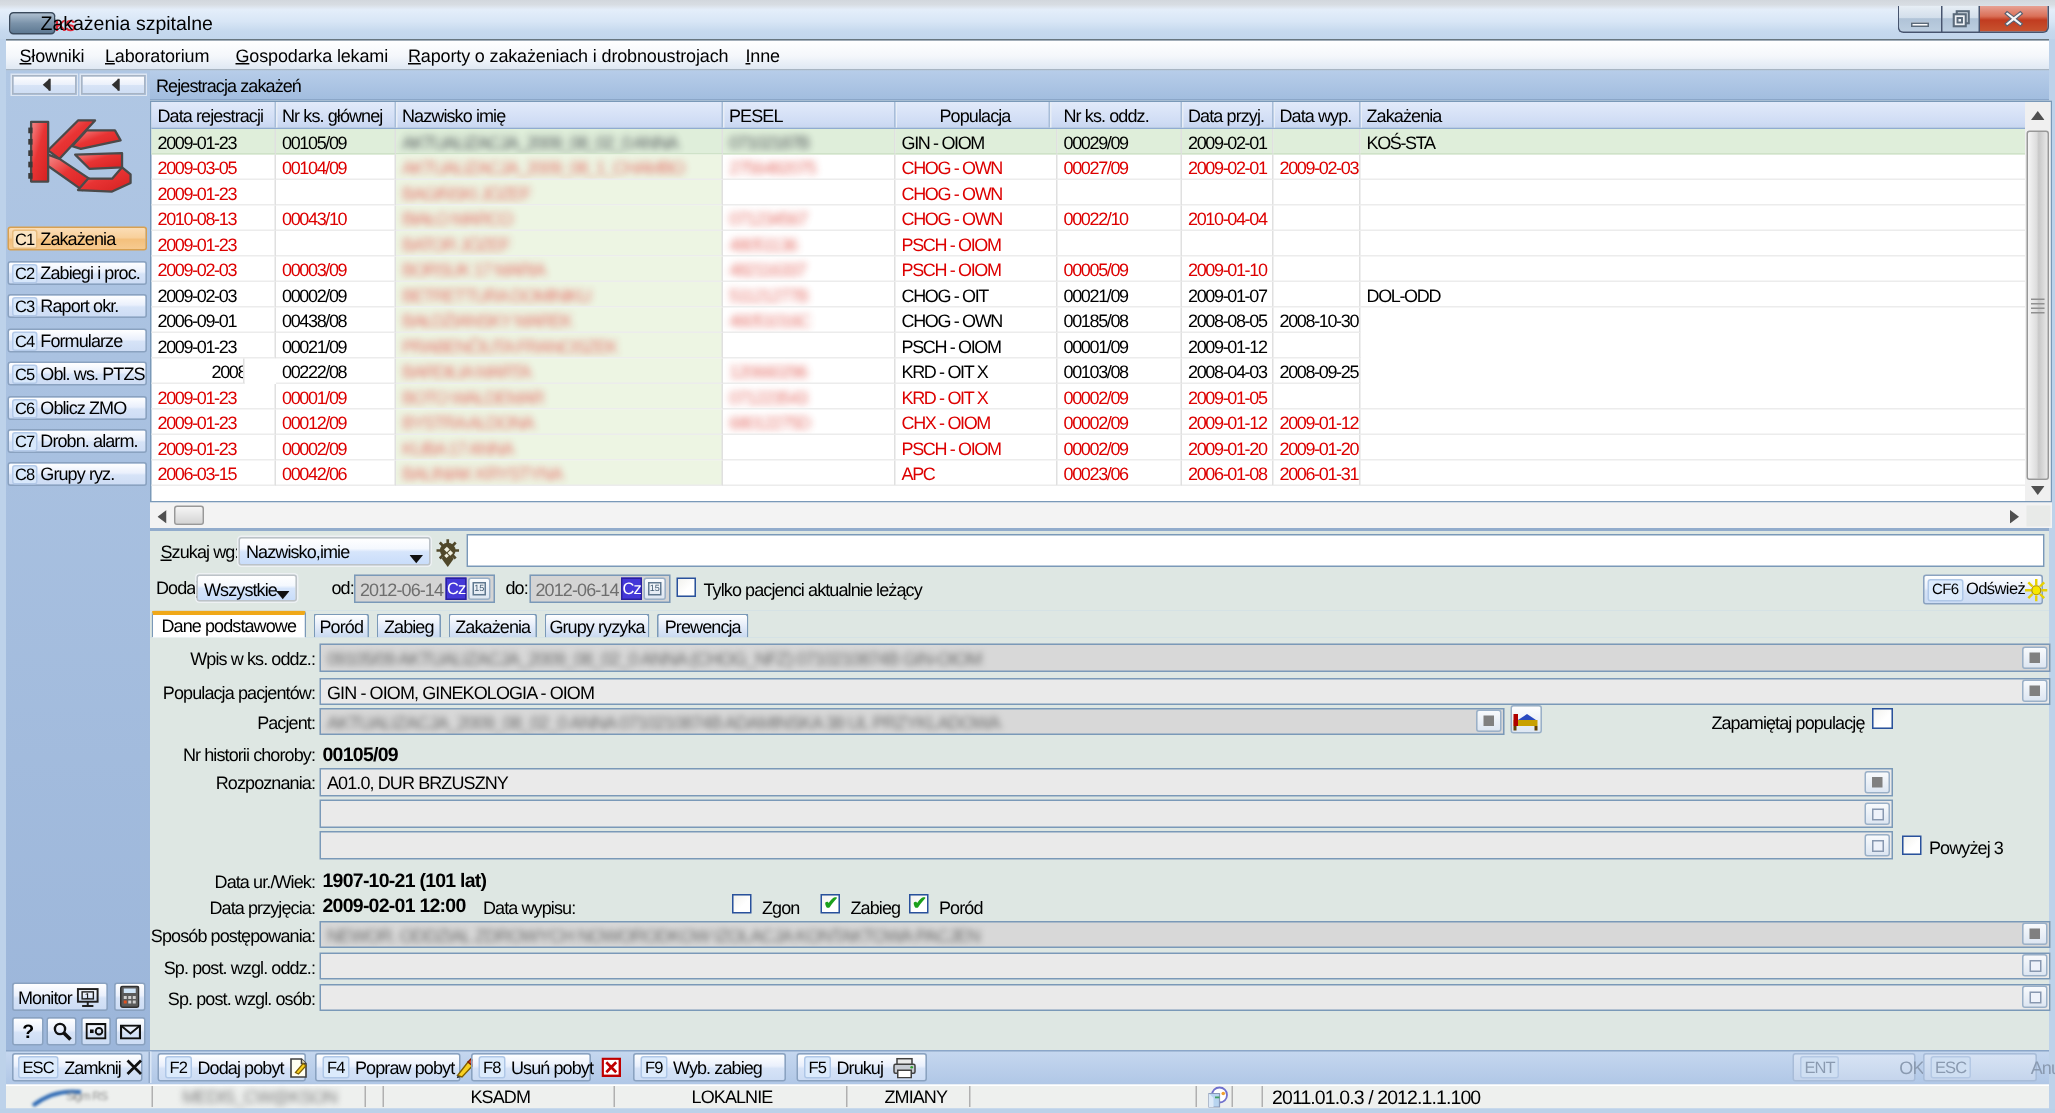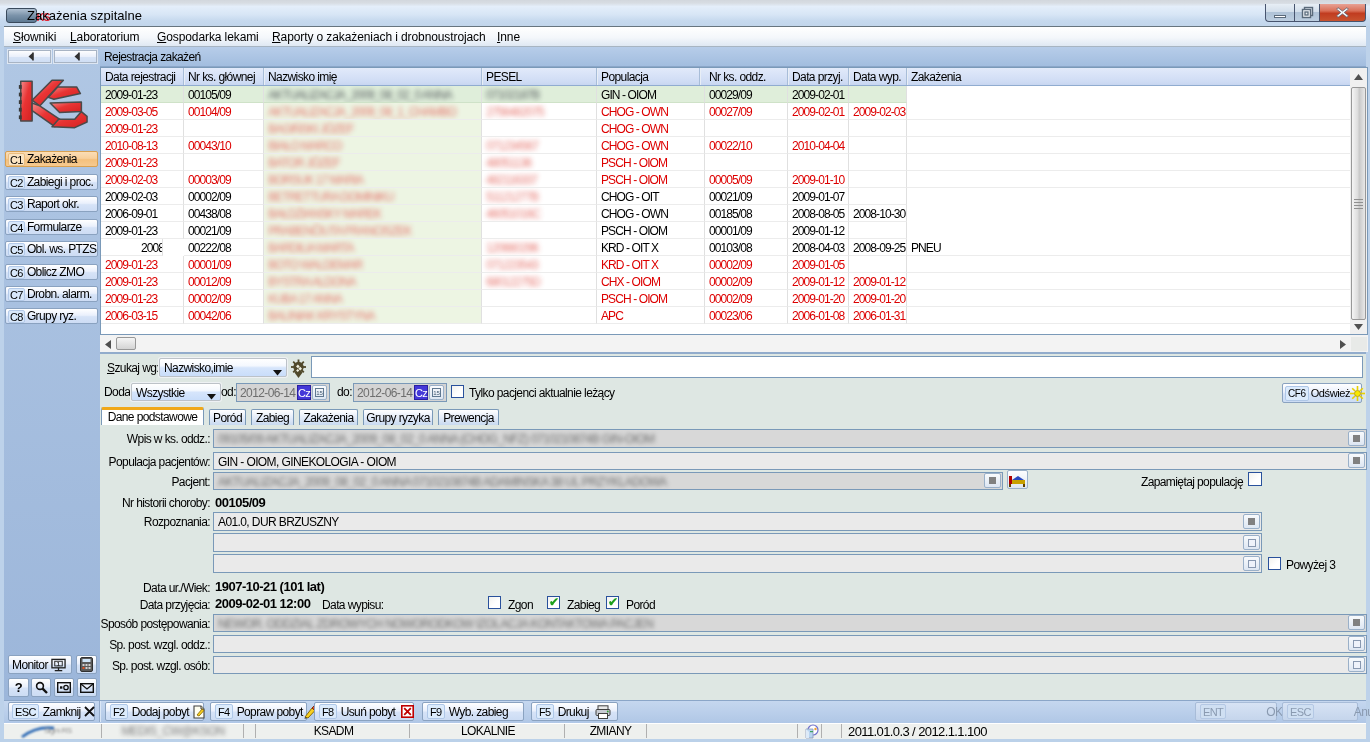--- a/index.html
+++ b/index.html
@@ -143,35 +143,36 @@
 <div class="abs sbtn" style="top:286px;"><span class="key">C7</span>Drobn. alarm.</div>
 <div class="abs sbtn" style="top:308px;"><span class="key">C8</span>Grupy ryz.</div>
 <div class="abs" id="regbar"></div>
 <div class="abs" style="left:104px;top:50px;">Rejestracja zakażeń</div>
 <div class="abs" id="tablewrap">
 <div class="thead">
 <div class="th" style="left:0px;width:83px;">Data rejestracji</div>
 <div class="th" style="left:83px;width:80px;">Nr ks. głównej</div>
 <div class="th" style="left:163px;width:218px;">Nazwisko imię</div>
 <div class="th" style="left:381px;width:115px;">PESEL</div>
-<div class="th" style="left:496px;width:103px;">Populacja</div>
+<div class="th" style="left:496px;width:103px;text-align:center;">Populacja</div>
 <div class="th" style="left:604px;width:83px;">Nr ks. oddz.</div>
 <div class="th" style="left:687px;width:61px;">Data przyj.</div>
 <div class="th" style="left:748px;width:58px;">Data wyp.</div>
 <div class="th" style="left:806px;width:443px;border-right:none;">Zakażenia</div>
 </div>
 <div class="row sel" style="top:18px;">
 <div class="cell" style="left:0px;width:83px;">2009-01-23</div>
 <div class="cell" style="left:83px;width:80px;">00105/09</div>
 <div class="cell" style="left:163px;width:218px;"><span class="blurname" style="color:#4a4f55;">AKTUALIZACJA_2009_08_02_0 ANNA</span></div>
 <div class="cell" style="left:381px;width:115px;"><span class="blurname" style="color:#4a4f55;">07102187B</span></div>
 <div class="cell" style="left:496px;width:108px;">GIN - OIOM</div>
 <div class="cell" style="left:604px;width:83px;">00029/09</div>
 <div class="cell" style="left:687px;width:61px;">2009-02-01</div>
 <div class="cell" style="left:748px;width:58px;"></div>
+<div class="cell" style="left:806px;width:443px;border-right:none;">KOŚ-STA</div>
 </div>
 <div class="row" style="top:35px;">
 <div class="cell red" style="left:0px;width:83px;">2009-03-05</div>
 <div class="cell red" style="left:83px;width:80px;">00104/09</div>
 <div class="cell red greencol" style="left:163px;width:218px;"><span class="blurname" style="color:#e46a62;">AKTUALIZACJA_2009_08_1_CHAMBO</span></div>
 <div class="cell red" style="left:381px;width:115px;"><span class="blurname" style="color:#e46a62;">2756482075</span></div>
 <div class="cell red" style="left:496px;width:108px;">CHOG - OWN</div>
 <div class="cell red" style="left:604px;width:83px;">00027/09</div>
 <div class="cell red" style="left:687px;width:61px;">2009-02-01</div>
 <div class="cell red" style="left:748px;width:58px;">2009-02-03</div>
@@ -223,20 +224,21 @@
 </div>
 <div class="row" style="top:120px;">
 <div class="cell" style="left:0px;width:83px;">2009-02-03</div>
 <div class="cell" style="left:83px;width:80px;">00002/09</div>
 <div class="cell greencol" style="left:163px;width:218px;"><span class="blurname" style="color:#e46a62;">BETRETTURA DOMINIKU</span></div>
 <div class="cell" style="left:381px;width:115px;"><span class="blurname" style="color:#e46a62;">51121277B</span></div>
 <div class="cell" style="left:496px;width:108px;">CHOG - OIT</div>
 <div class="cell" style="left:604px;width:83px;">00021/09</div>
 <div class="cell" style="left:687px;width:61px;">2009-01-07</div>
 <div class="cell" style="left:748px;width:58px;"></div>
+<div class="cell" style="left:806px;width:443px;border-right:none;">DOL-ODD</div>
 </div>
 <div class="row" style="top:137px;">
 <div class="cell" style="left:0px;width:83px;">2006-09-01</div>
 <div class="cell" style="left:83px;width:80px;">00438/08</div>
 <div class="cell greencol" style="left:163px;width:218px;"><span class="blurname" style="color:#e46a62;">BAŁDŻIANSKY MAREK</span></div>
 <div class="cell" style="left:381px;width:115px;"><span class="blurname" style="color:#e46a62;">46051016C</span></div>
 <div class="cell" style="left:496px;width:108px;">CHOG - OWN</div>
 <div class="cell" style="left:604px;width:83px;">00185/08</div>
 <div class="cell" style="left:687px;width:61px;">2008-08-05</div>
 <div class="cell" style="left:748px;width:58px;">2008-10-30</div>
@@ -253,21 +255,20 @@
 </div>
 <div class="row" style="top:171px;">
 <div class="cell" style="left:0px;width:62px;padding-left:40px;">2008-11-28</div>
 <div class="cell" style="left:83px;width:80px;">00222/08</div>
 <div class="cell greencol" style="left:163px;width:218px;"><span class="blurname" style="color:#e46a62;">BARDILIA MARTA</span></div>
 <div class="cell" style="left:381px;width:115px;"><span class="blurname" style="color:#e46a62;">120660296</span></div>
 <div class="cell" style="left:496px;width:108px;">KRD - OIT X</div>
 <div class="cell" style="left:604px;width:83px;">00103/08</div>
 <div class="cell" style="left:687px;width:61px;">2008-04-03</div>
 <div class="cell" style="left:748px;width:58px;">2008-09-25</div>
-<div class="cell" style="left:806px;width:443px;border-right:none;">PNEU</div>
 </div>
 <div class="row" style="top:188px;">
 <div class="cell red" style="left:0px;width:83px;">2009-01-23</div>
 <div class="cell red" style="left:83px;width:80px;">00001/09</div>
 <div class="cell red greencol" style="left:163px;width:218px;"><span class="blurname" style="color:#e46a62;">BOTO WALDEMAR</span></div>
 <div class="cell red" style="left:381px;width:115px;"><span class="blurname" style="color:#e46a62;">071223543</span></div>
 <div class="cell red" style="left:496px;width:108px;">KRD - OIT X</div>
 <div class="cell red" style="left:604px;width:83px;">00002/09</div>
 <div class="cell red" style="left:687px;width:61px;">2009-01-05</div>
 <div class="cell red" style="left:748px;width:58px;"></div>
@@ -353,21 +354,21 @@
         </g>
       </g>
       <g fill="#f0f0e0">
         <rect x="6.6" y="6.1" width="2.6" height="2.6" transform="rotate(45 7.9 7.4)"></rect>
         <rect x="8.9" y="8.4" width="2.6" height="2.6" transform="rotate(45 10.2 9.7)"></rect>
         <rect x="6.6" y="10.4" width="2.2" height="2.2" transform="rotate(45 7.7 11.5)"></rect>
       </g>
     </svg></div>
 <div class="abs" style="left:311px;top:356px;width:1052px;height:22px;background:#fff;border:1px solid #7a99b8;"></div>
 <div class="abs" style="left:104px;top:385px;">Dodaj:</div>
-<div class="abs combo" style="left:131px;top:383px;width:90px;height:18px;">Wszystkie<span class="carr" style="top:5px;"><svg width="9" height="6">
+<div class="abs combo" style="left:131px;top:383px;width:67px;height:18px;">Wszystkie<span class="carr" style="top:5px;"><svg width="9" height="6">
         <path d="M0 0 L9 0 L4.5 5.5 Z" fill="#111"></path>
       </svg></span></div>
 <div class="abs" style="left:221px;top:385px;">od:</div>
 <div class="abs dategrp" style="left:236px;top:383px;">
     <span class="dtxt">2012-06-14</span>
     <span class="czbtn">Cz</span>
     <span class="calbtn">
       <span class="calicon">15</span>
     </span>
   </div>
@@ -519,21 +520,21 @@
 <div class="abs tbtn" style="left:105px;top:702px;width:99px;"><span class="key">F2</span>Dodaj pobyt<svg width="13" height="14" viewBox="0 0 13 14" style="margin-left:4px;">
       <path d="M1 1 L8 1 L11 4 L11 13 L1 13 Z" fill="#fffef0" stroke="#404040" stroke-width="1.1"></path>
       <path d="M8 1 L8 4 L11 4" fill="#f0e8c0" stroke="#404040" stroke-width="1"></path>
       <path d="M4 10 L9 4 L11 5.5 L6 11 Z" fill="#f8d020" stroke="#806000" stroke-width="0.8"></path>
     </svg></div>
 <div class="abs tbtn" style="left:210px;top:702px;width:97px;"><span class="key">F4</span>Popraw pobyt<svg width="14" height="14" viewBox="0 0 14 14">
       <path d="M2 12 L9 3 L12 5.5 L5 13 Z" fill="#f8d020" stroke="#806000" stroke-width="0.9"></path>
       <path d="M9 3 L11 1 L13.5 3 L12 5.5 Z" fill="#e05030" stroke="#802000" stroke-width="0.9"></path>
       <path d="M2 12 L1.5 13.8 L4 13.2 Z" fill="#303030"></path>
     </svg></div>
-<div class="abs tbtn" style="left:314px;top:702px;width:100px;"><span class="key">F8</span>Usuń pobyt<svg width="13" height="13" viewBox="0 0 13 13" style="margin-left:6px;">
+<div class="abs tbtn" style="left:314px;top:702px;width:80px;"><span class="key">F8</span>Usuń pobyt<svg width="13" height="13" viewBox="0 0 13 13" style="margin-left:6px;">
       <rect x="0.8" y="0.8" width="11.4" height="11.4" fill="#fff" stroke="#c00000" stroke-width="1.6"></rect>
       <path d="M3.2 3.2 L9.8 9.8 M9.8 3.2 L3.2 9.8" stroke="#c00000" stroke-width="1.8"></path>
     </svg></div>
 <div class="abs tbtn" style="left:422px;top:702px;width:102px;"><span class="key">F9</span>Wyb. zabieg</div>
 <div class="abs tbtn" style="left:531px;top:702px;width:87px;"><span class="key">F5</span>Drukuj<svg width="16" height="14" viewBox="0 0 16 14" style="margin-left:6px;">
       <rect x="3" y="0.8" width="10" height="4" fill="#e8e8e8" stroke="#404040" stroke-width="1"></rect>
       <rect x="1" y="4.5" width="14" height="6" rx="1" fill="#c8ccd4" stroke="#404040" stroke-width="1"></rect>
       <rect x="3.5" y="8.5" width="9" height="5" fill="#fff" stroke="#404040" stroke-width="1"></rect>
       <circle cx="12.8" cy="6.5" r="0.9" fill="#30a030"></circle>
     </svg></div>

